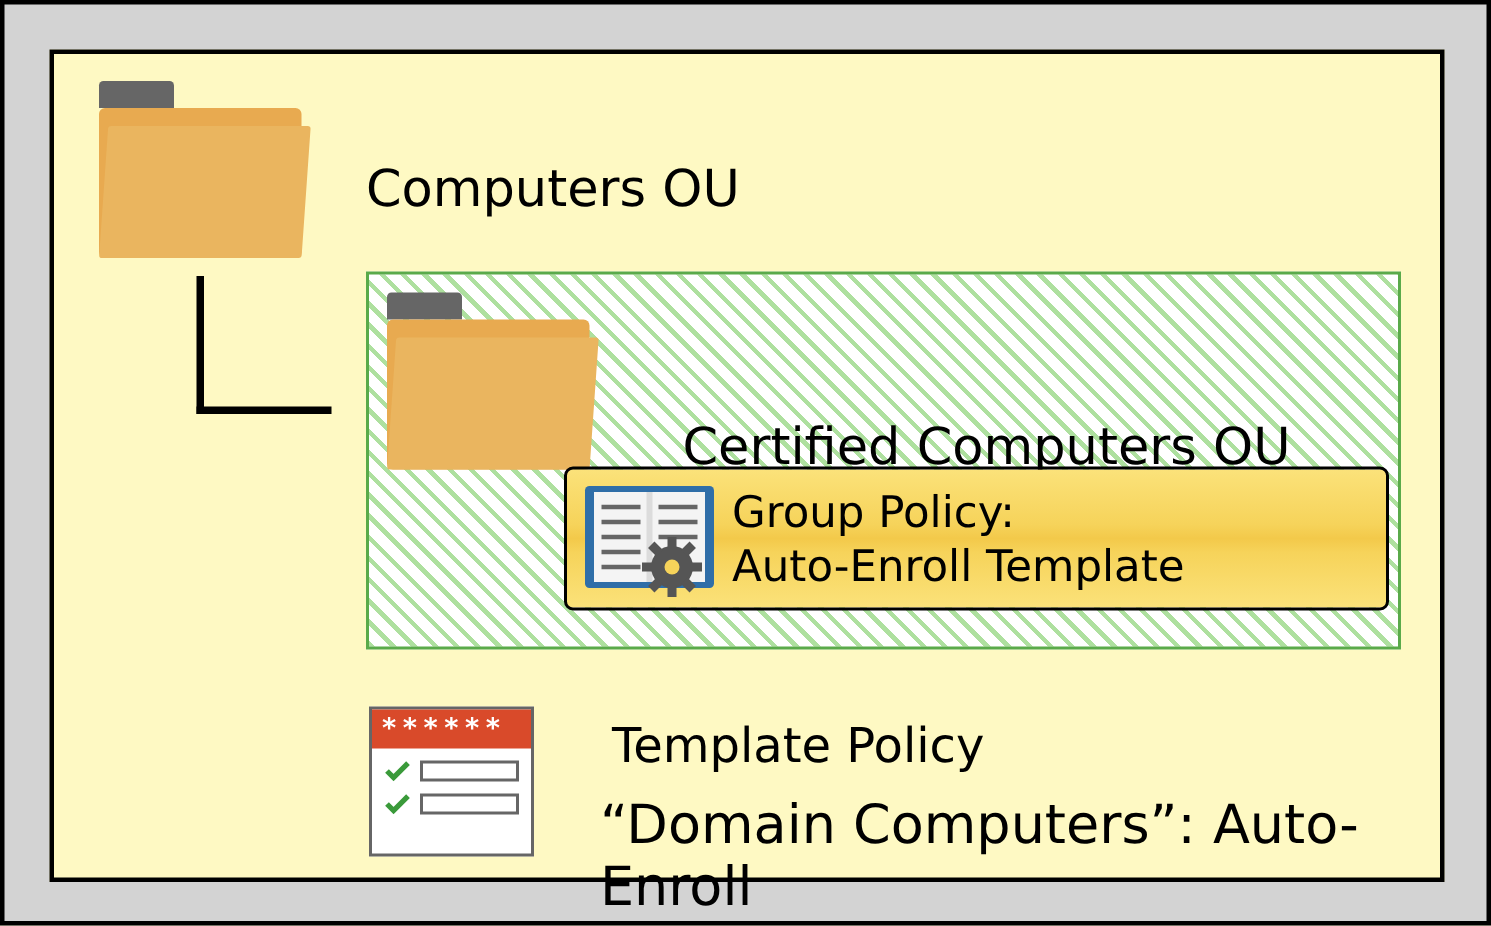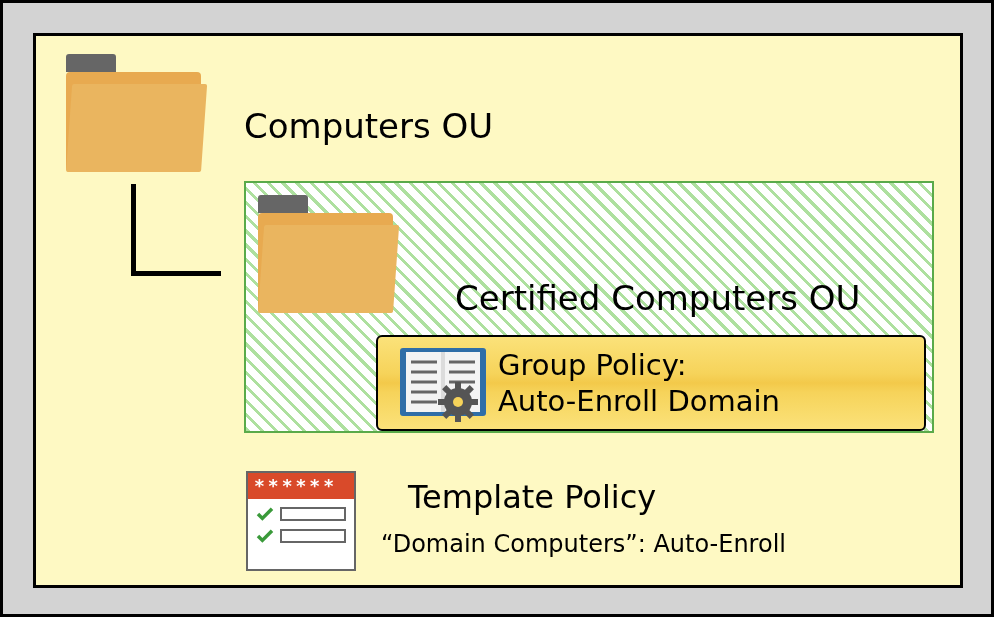--- a/index.html
+++ b/index.html
@@ -100,29 +100,29 @@
     left: 197px;
     top: 95px;
     font-size: 34px;
     color: #000;
     margin-left: 12px;
   }
   
   .policy-box {
     position: absolute;
     left: 130px;
-    top: 152px;
+    top: 128px;
     width: 550px;
     height: 96px;
     border: 2px solid #000;
     border-radius: 6px;
     background: linear-gradient(to bottom, #fbe27a 0%, #f6d35a 40%, #f3c94a 50%, #f6d35a 60%, #fbe27a 100%);
     display: flex;
     align-items: center;
-    padding-left: 20px;
+    padding-left: 10px;
     gap: 10px;
   }
   .book-icon {
     width: 90px;
     height: 78px;
     position: relative;
     flex-shrink: 0;
   }
   .policy-text {
     font-size: 29px;
@@ -169,23 +169,23 @@
   .template-label {
     position: absolute;
     left: 345px;
     top: 442px;
     font-size: 32px;
     color: #000;
     margin-left: 27px;
   }
   .template-sublabel {
     position: absolute;
-    left: 345px;
+    left: 364px;
     top: 494px;
-    font-size: 24px;
+    font-size: 36px;
     color: #000;
   }
 </style>
 </head>
 <body>
 
 <div class="container">
 
   <div class="folder-parent">
     <div class="folder-tab"></div>
@@ -240,21 +240,21 @@
               <rect x="-14" y="8" width="6" height="8" transform="rotate(45 -11 12)"></rect>
               <rect x="8" y="8" width="6" height="8" transform="rotate(-45 11 12)"></rect>
               <rect x="-14" y="-16" width="6" height="8" transform="rotate(-45 -11 -12)"></rect>
             </g>
             <circle r="5" fill="#f6d35a"></circle>
           </g>
         </svg>
       </div>
       <div class="policy-text">
         <div>Group Policy:</div>
-        <div>Auto-Enroll Domain</div>
+        <div>Auto-Enroll Template</div>
       </div>
     </div>
   </div>
 
   <div class="template-icon">
     <div class="template-header">******</div>
     <div class="template-row">
       <svg class="check" viewBox="0 0 20 16">
         <polyline points="2,8 7,13 18,2" fill="none" stroke="#3a9a3a" stroke-width="4"></polyline>
       </svg>

